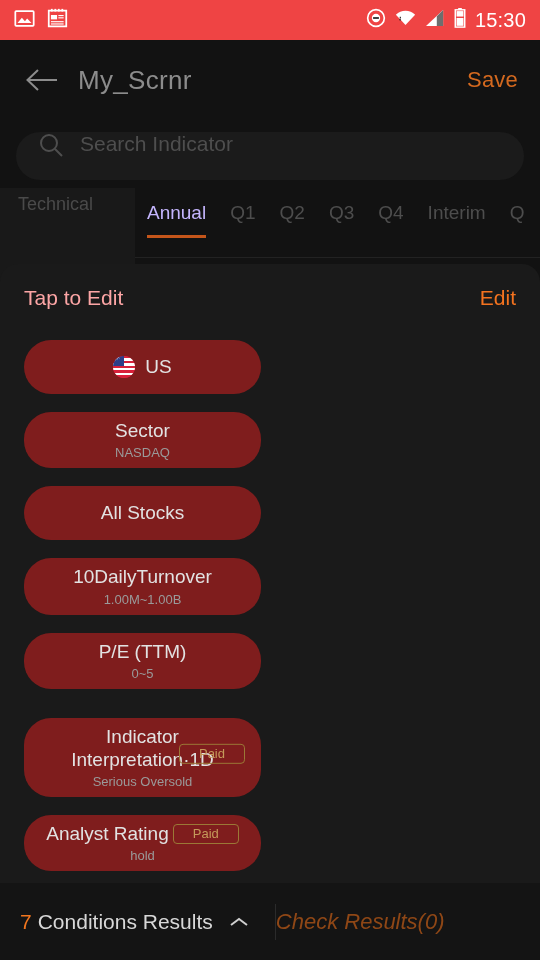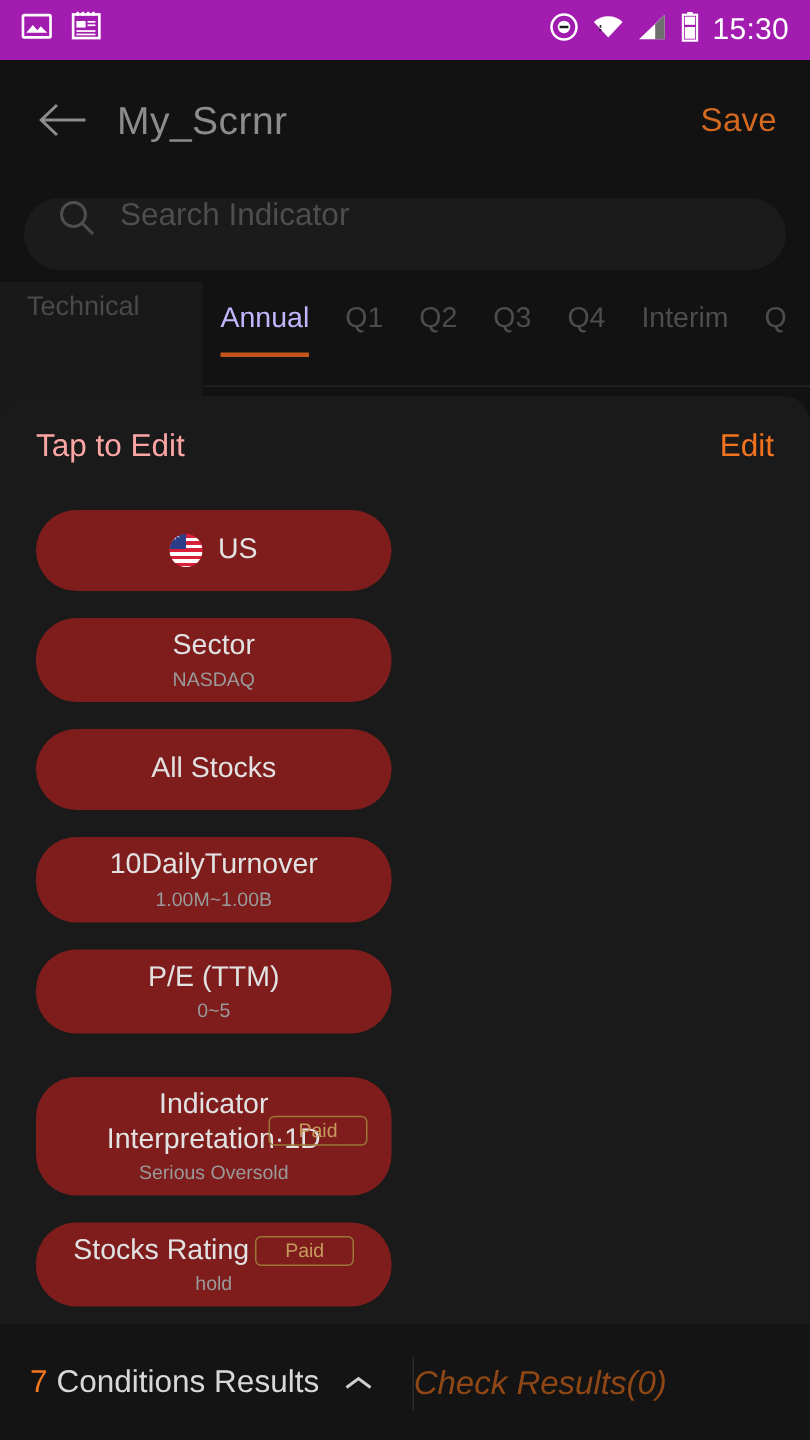--- a/index.html
+++ b/index.html
@@ -7,21 +7,21 @@
     width:540px; height:960px;
     background:#0d0d0d;
     font-family:"Liberation Sans", sans-serif;
     overflow:hidden;
   }
   #screen { position:relative; width:540px; height:960px; background:#121212; }
 
   
   .statusbar {
     position:absolute; top:0; left:0; width:540px; height:40px;
-    background:#a21caf; display:flex; align-items:center;
+    background:#ef4444; display:flex; align-items:center;
     padding:0 14px;
   }
   .sb-left { display:flex; align-items:center; gap:12px; }
   .sb-right { margin-left:auto; display:flex; align-items:center; gap:9px; }
   .sb-time { color:#ffffff; font-size:20px; letter-spacing:.2px; }
 
   
   .appbar {
     position:absolute; top:40px; left:0; width:540px; height:80px;
     display:flex; align-items:center; padding:0 22px;
@@ -268,21 +268,21 @@
       </div>
 
       <div class="chip tall">
         <div class="chip-title">Indicator Interpretation·1D</div>
         <div class="chip-sub">Serious Oversold</div>
         <span class="paid-badge paid-abs">Paid</span>
       </div>
 
       <div class="chip">
         <div class="chip-title">
-          <span>Stocks Rating</span>
+          <span>Analyst Rating</span>
           <span class="paid-badge">Paid</span>
         </div>
         <div class="chip-sub">hold</div>
       </div>
 
     </div>
   </div>
 
   <div class="bottombar">
     <div class="cond-wrap">

